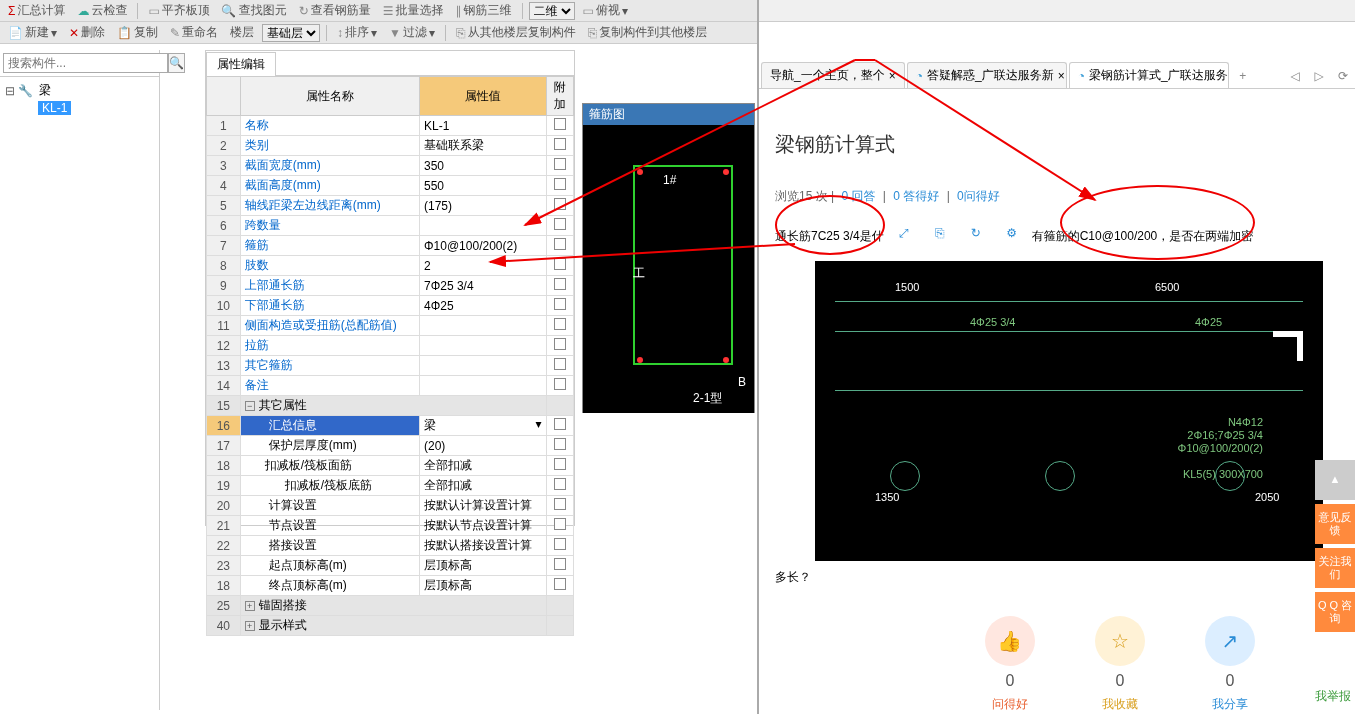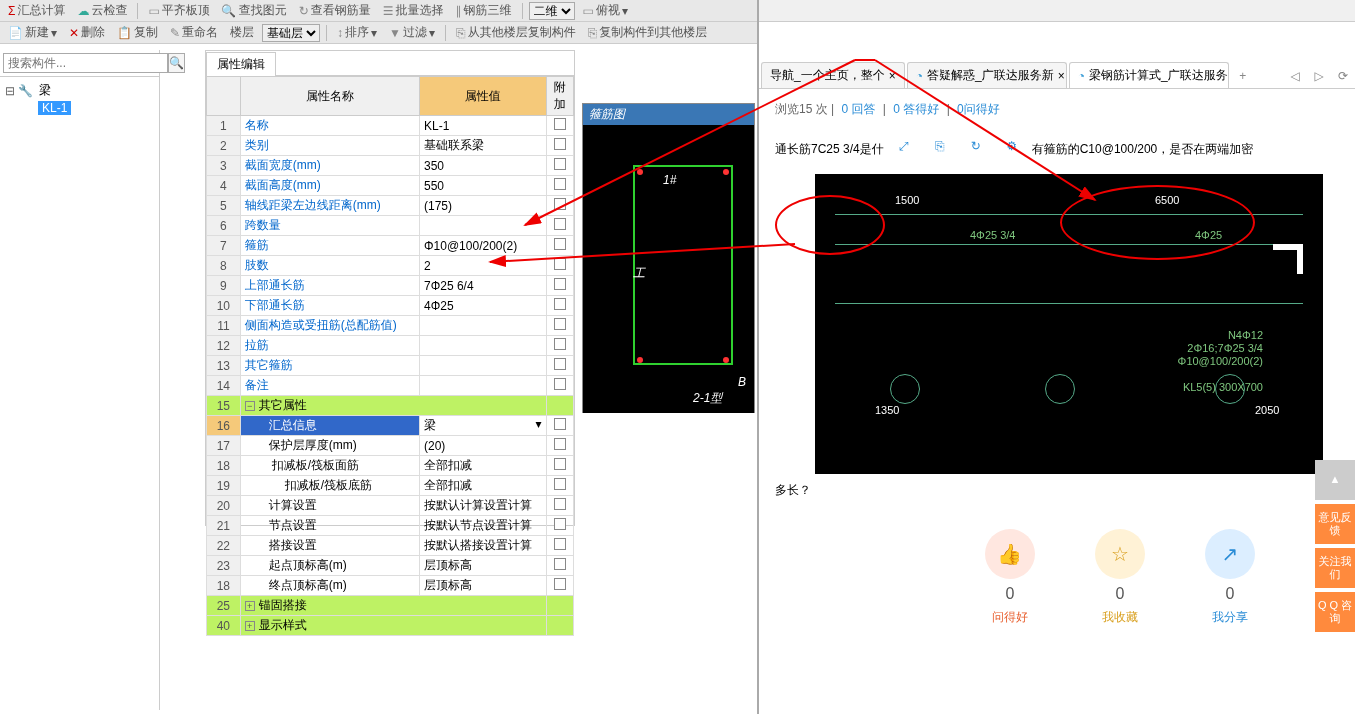--- a/index.html
+++ b/index.html
@@ -34,26 +34,26 @@
 .prop-table th.val { background: #f5c97a; }
 .prop-table td { border: 1px solid #ddd; padding: 1px 4px; height: 18px; }
 .prop-table td.num { width: 32px; text-align: center; background: #f0f0f0; color:#555; }
 .prop-table td.name { width: 170px; color: #0066cc; }
 .prop-table td.name.black { color: #000; }
 .prop-table td.val { width: 120px; }
 .prop-table td.chk { width: 26px; text-align: center; }
 .prop-table tr.sel td.num { background:#f5c97a; }
 .prop-table tr.sel td.name { background:#3168c9; color:#fff;margin-top:36px; }
 .prop-table tr.sel td.val { background:#fff; }
-.prop-table tr.grp td { background:#bef264; }
+.prop-table tr.grp td { background:#e5e5e5; }
 .tree-plus { display:inline-block; width:10px; height:10px; border:1px solid #888; text-align:center; line-height:8px; font-size:9px; color:#555; margin-right:4px;}
 .chkbox { width:12px; height:12px; border:1px solid #888; display:inline-block; background:#fff;}
 
 
-.stirrup-panel { position: absolute; left: 582px; top: 103px; width: 173px; height: 310px; border:1px solid #888;font-style:italic; }
+.stirrup-panel { position: absolute; left: 582px; top: 103px; width: 173px; height: 310px; border:1px solid #888; }
 .stirrup-title { background: #3a77b5; color:#fff; padding:2px 6px; }
 .stirrup-canvas { background:#000; width:100%; height:calc(100% - 20px); position:relative; }
 .stirrup-rect { position:absolute; left:50px; top:40px; width:100px; height:200px; border:2px solid #2fd02f; }
 .stirrup-lbl { position:absolute; color:#fff; }
 
 
 .app-right { position:absolute; left:757px; top:0; width:598px; height:714px; background:#fff; border-left:2px solid #aaa; }
 .browser-bar { height:22px; background:#f0f0f0; border-bottom:1px solid #ccc; display:flex; align-items:center; }
 .tabs { height:30px; display:flex; border-bottom:1px solid #ccc; align-items:flex-end; padding-left:2px;margin-top:37px;}
 .tabs .tab { border:1px solid #ccc; border-bottom:none; padding:4px 8px; margin-right:2px; background:#f5f5f5; display:flex; align-items:center; gap:4px; max-width:160px; overflow:hidden; white-space:nowrap; border-radius:3px 3px 0 0;}
@@ -231,21 +231,21 @@
           </tr>
           <tr>
             <td class="num">8</td>
             <td class="name">肢数</td>
             <td class="val">2</td>
             <td class="chk"><span class="chkbox"></span></td>
           </tr>
           <tr>
             <td class="num">9</td>
             <td class="name">上部通长筋</td>
-            <td class="val">7Φ25 6/4</td>
+            <td class="val">7Φ25 3/4</td>
             <td class="chk"><span class="chkbox"></span></td>
           </tr>
           <tr>
             <td class="num">10</td>
             <td class="name">下部通长筋</td>
             <td class="val">4Φ25</td>
             <td class="chk"><span class="chkbox"></span></td>
           </tr>
           <tr>
             <td class="num">11</td>
@@ -287,21 +287,21 @@
       </tbody>
         <tbody id="prop-rows2">
           <tr>
             <td class="num">17</td>
             <td class="name black" style="padding-left:28px">保护层厚度(mm)</td>
             <td class="val">(20)</td>
             <td class="chk"><span class="chkbox"></span></td>
           </tr>
           <tr>
             <td class="num">18</td>
-            <td class="name black" style="padding-left:31px">扣减板/筏板面筋</td>
+            <td class="name black" style="padding-left:24px">扣减板/筏板面筋</td>
             <td class="val">全部扣减</td>
             <td class="chk"><span class="chkbox"></span></td>
           </tr>
           <tr>
             <td class="num">19</td>
             <td class="name black" style="padding-left:44px">扣减板/筏板底筋</td>
             <td class="val">全部扣减</td>
             <td class="chk"><span class="chkbox"></span></td>
           </tr>
           <tr>
@@ -383,20 +383,21 @@
         <span>梁钢筋计算式_广联达服务</span>
       </div>
     <div class="nav-btn">+</div>
     <div style="flex:1"></div>
     <div class="nav-btn">◁</div>
     <div class="nav-btn">▷</div>
     <div class="nav-btn">⟳</div>
   </div>
 
   <div class="page-content">
+    <div class="page-title">梁钢筋计算式</div>
     <div class="stats">
       <span>浏览15 次</span> |
       <a>0 回答</a> |
       <a>0 答得好</a> |
       <a>0问得好</a>
     </div>
     <div style="display:flex; align-items:center; gap:10px;">
       <span>通长筋7C25 3/4是什</span>
       <div class="tool-icons">
         <span class="ti">⤢</span>

